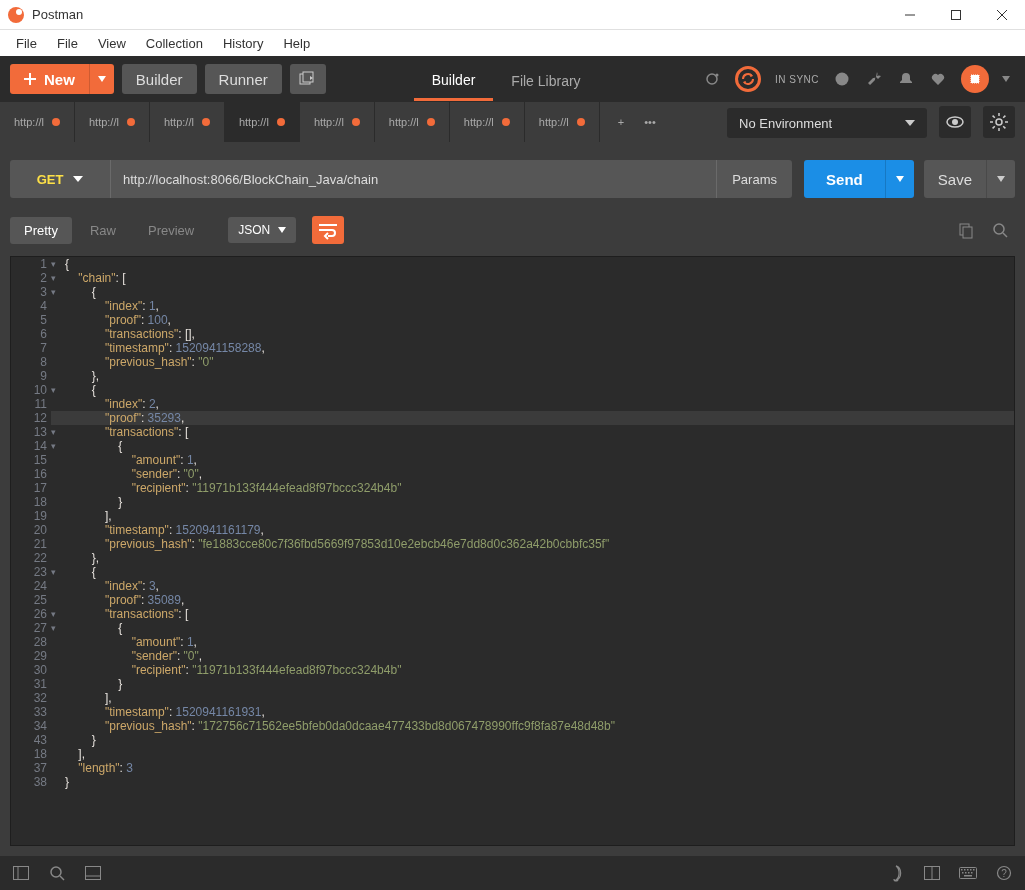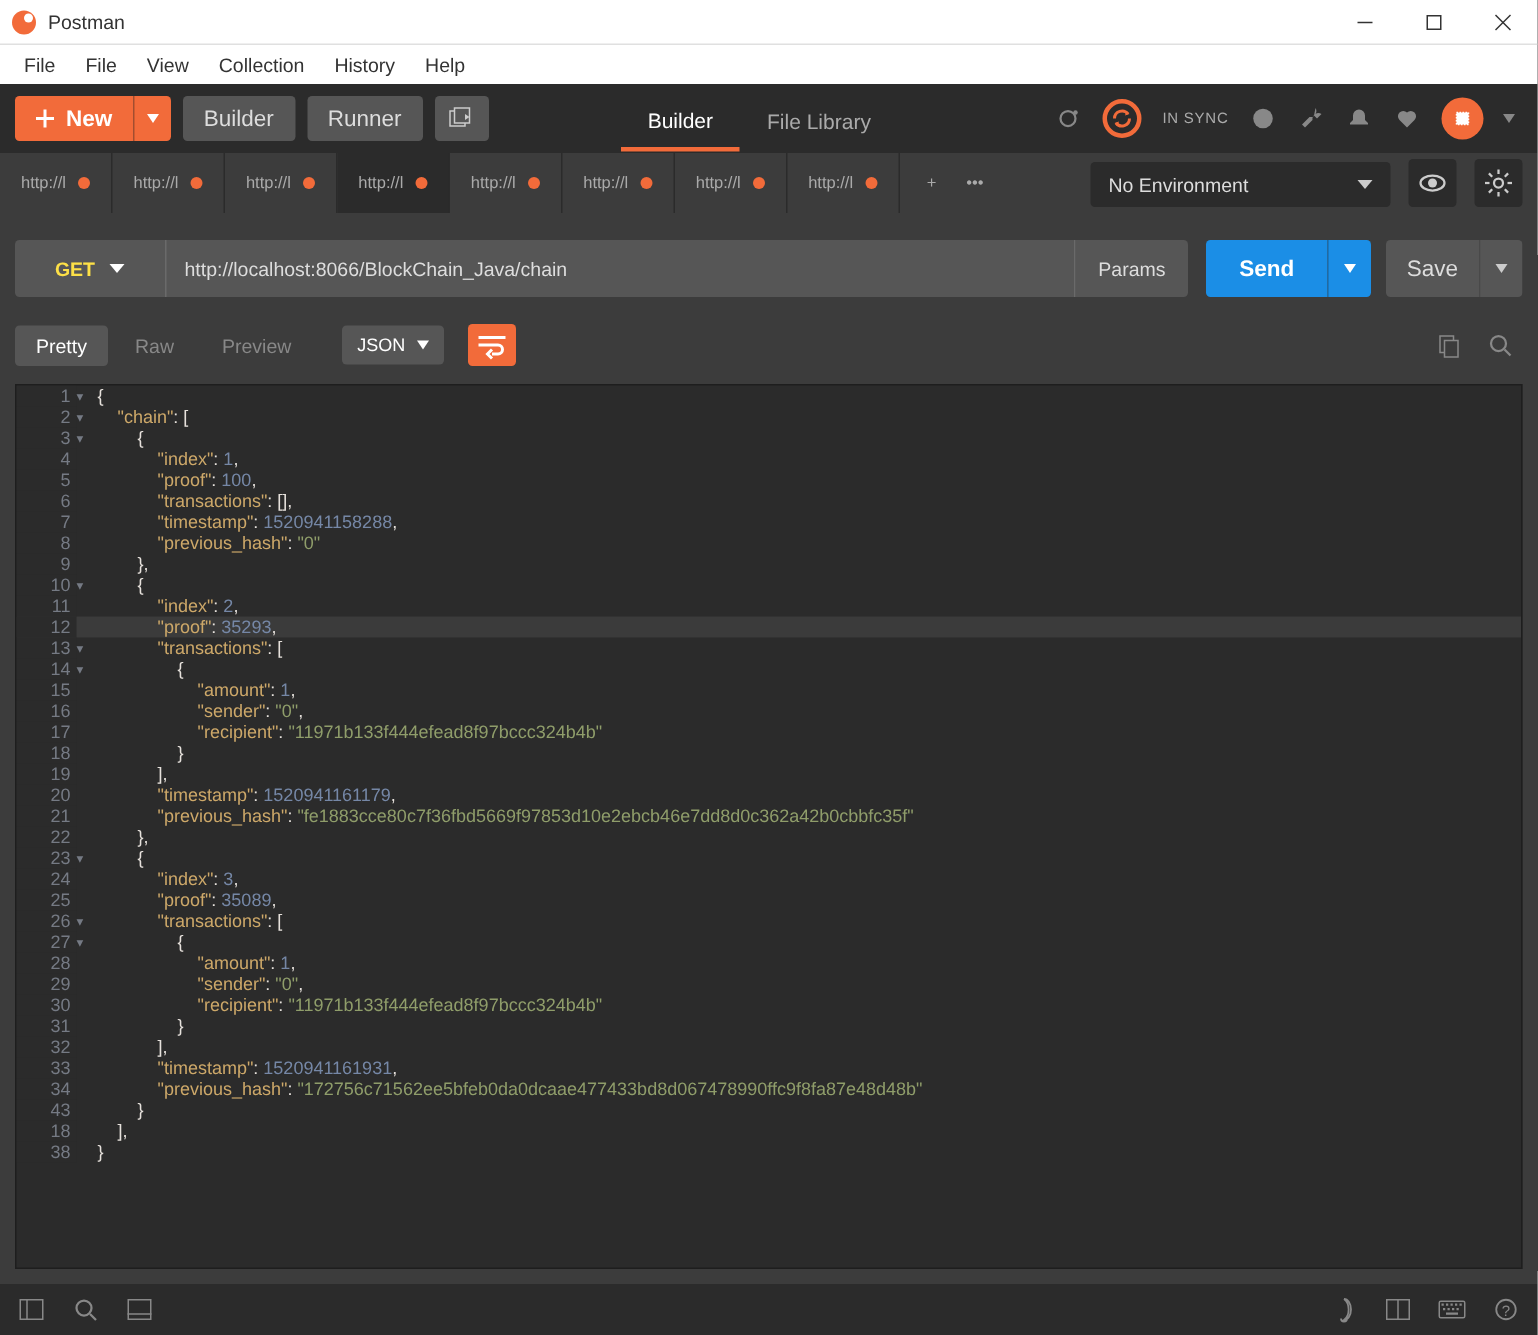--- a/index.html
+++ b/index.html
@@ -499,20 +499,25 @@
         <div class="ln">43</div>
         <div class="fold"></div>
         <div class="code">        <span class="p">}</span></div>
       </div>
       <div class="code-line">
         <div class="ln">18</div>
         <div class="fold"></div>
         <div class="code">    <span class="p">]</span><span class="p">,</span></div>
       </div>
       <div class="code-line">
+        <div class="ln">37</div>
+        <div class="fold"></div>
+        <div class="code">    <span class="k">"length"</span><span class="p">: </span><span class="n">3</span></div>
+      </div>
+      <div class="code-line">
         <div class="ln">38</div>
         <div class="fold"></div>
         <div class="code"><span class="p">}</span></div>
       </div>
     </div>
 </div>
 
 <div class="bottom-bar">
   <span class="gray-icon">
       <svg width="16" height="14" viewBox="0 0 16 14">

